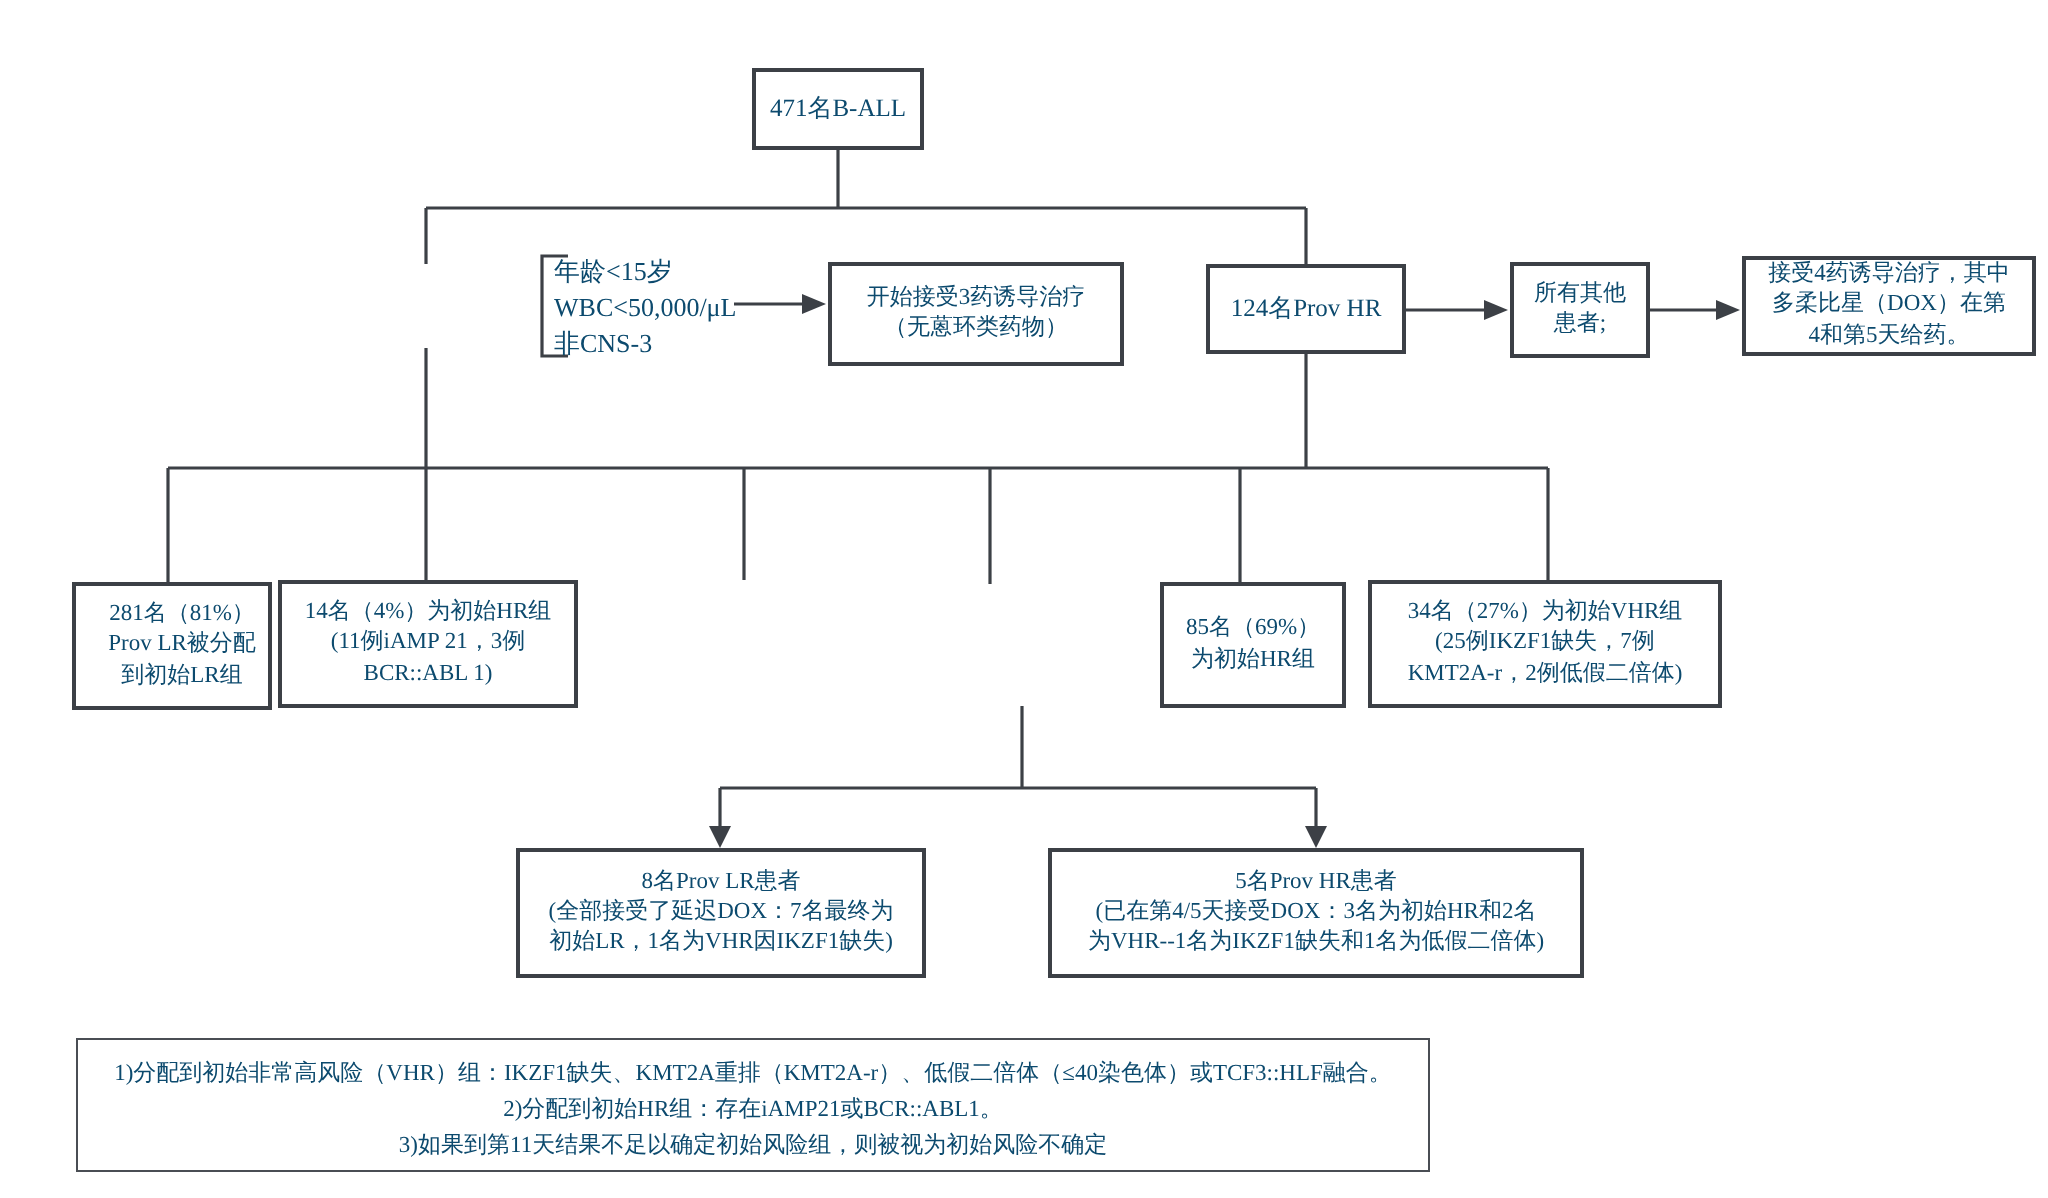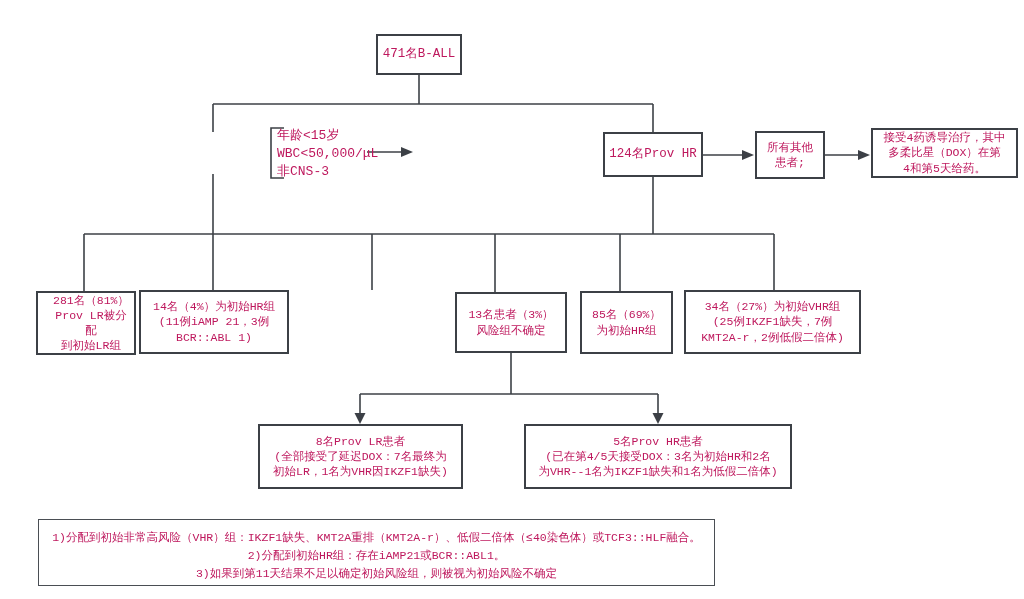--- a/index.html
+++ b/index.html
@@ -1,19 +1,19 @@
 <!DOCTYPE html>
 <html><head>
 <meta charset="utf-8">
 <style>
   html,body{margin:0;padding:0;background:#ffffff;}
   .canvas{
     position:relative;width:1024px;height:599px;background:#ffffff;
-    font-family:Liberation Mono, monospace;
-    color:#be185d;overflow:hidden;
+    font-family:Liberation Serif, serif;
+    color:#0c4a6e;overflow:hidden;
   }
   .connectors{position:absolute;left:0;top:0;width:1024px;height:599px;pointer-events:none;}
   .node{
     position:absolute;box-sizing:border-box;background:#ffffff;
     border:2px solid #3c4046;
     display:flex;align-items:center;justify-content:center;
     text-align:center;white-space:pre-line;
     font-size:11.5px;line-height:1.32;padding:2px;
   }
   .big{font-size:12.5px;}
@@ -90,41 +90,41 @@
     </g>
   </svg>
 
   <div class="node big n-root">471名B-ALL</div>
 
 
   <div class="plain-note n-criteria">年龄&lt;15岁
 WBC&lt;50,000/μL
 非CNS-3</div>
 
+  <div class="node n-lrind">开始接受3药诱导治疗
+（无蒽环类药物）</div>
 
   <div class="node big n-provhr">124名Prov HR</div>
 
   <div class="node n-hrother">所有其他
 患者;</div>
 
   <div class="node n-hrind">接受4药诱导治疗，其中
 多柔比星（DOX）在第
 4和第5天给药。</div>
 
   <div class="node n-o1">281名（81%）
 Prov LR被分配
 到初始LR组</div>
 
   <div class="node n-o2">14名（4%）为初始HR组
 (11例iAMP 21，3例
 BCR::ABL 1)</div>
 
 
-  <div class="node n-o4">13名患者（3%）
-风险组不确定</div>
 
   <div class="node n-o5">85名（69%）
 为初始HR组</div>
 
   <div class="node n-o6">34名（27%）为初始VHR组
 (25例IKZF1缺失，7例
 KMT2A-r，2例低假二倍体)</div>
 
   <div class="node n-s1">8名Prov LR患者
 (全部接受了延迟DOX：7名最终为

